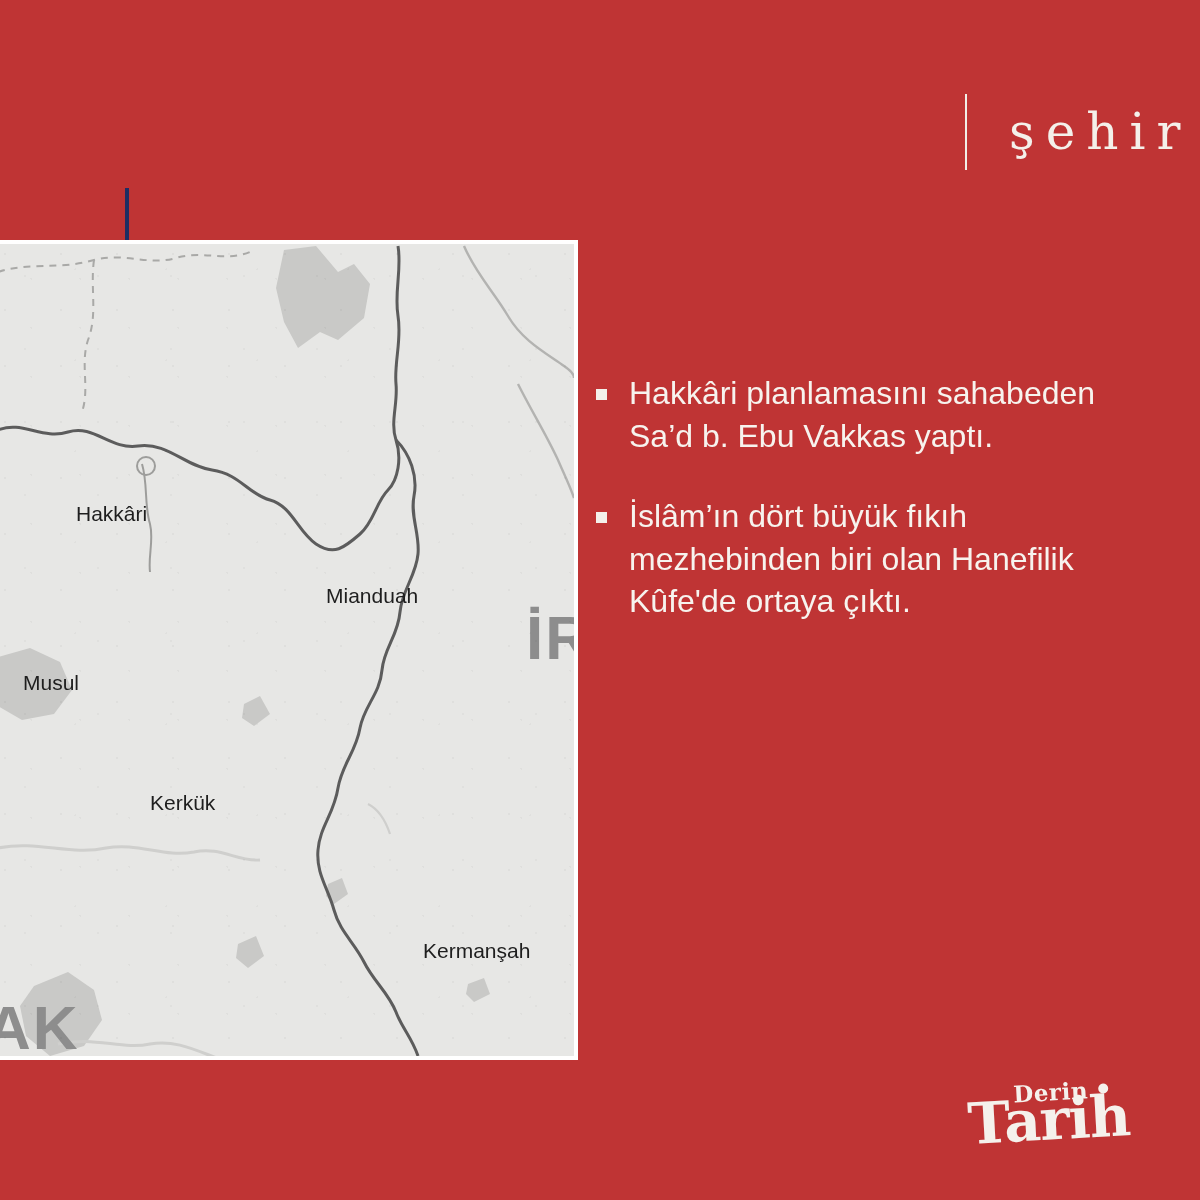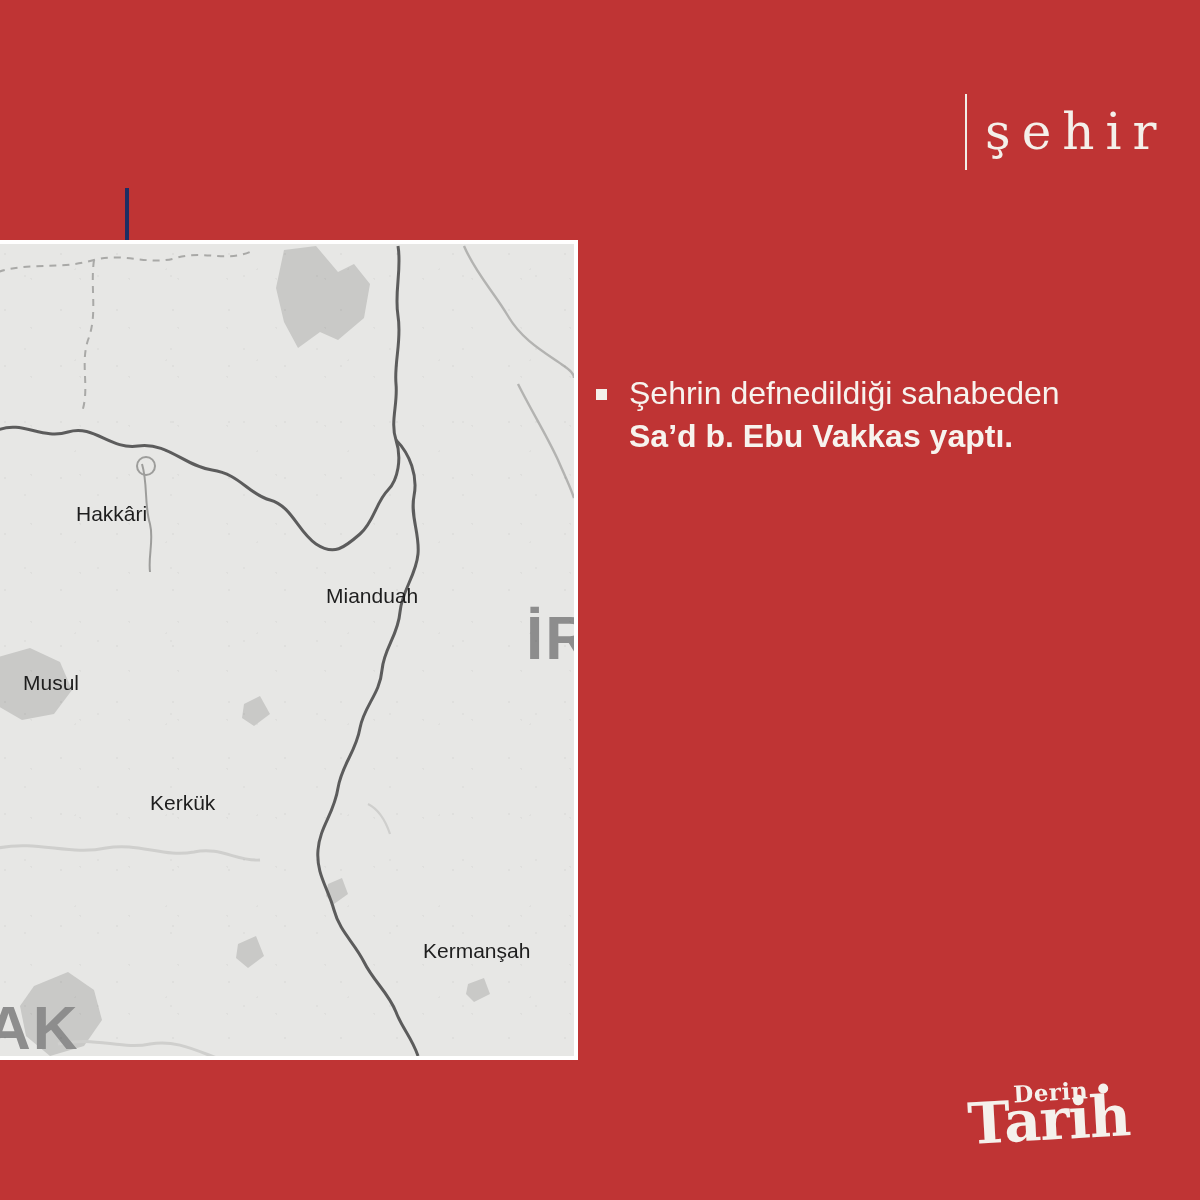--- a/index.html
+++ b/index.html
@@ -8,21 +8,21 @@
     background:#bf3434;
     font-family:"Liberation Sans", sans-serif;
     position:relative;
     overflow:hidden;
   }
 
   
   #header-brand {
     position:absolute;
     top:92px; left:965px;
-    display:flex; align-items:center; gap:18px;
+    display:flex; align-items:center; gap:42px;
     height:80px;
   }
   #header-divider {
     width:2px; height:76px;
     background:#f2eee8;
   }
   #header-title {
     color:#f4f0ea;
     font-family:"DejaVu Serif", serif;
     font-size:50px;
@@ -100,21 +100,21 @@
     background:#f4f0ea;
     margin-top:17px;
     margin-right:22px;
   }
   .bullet-text {
     color:#f7f3ee;
     font-size:32px;
     line-height:1.33;
     font-weight:400;
   }
-  .bullet-text b { font-weight:bold;margin-top:24px; }
+  .bullet-text b { font-weight:normal;margin-top:24px; }
 
   
   #footer-logo {
     position:absolute;
     left:960px; top:1078px;
     width:200px; height:88px;
     transform:rotate(-3.2deg);
     color:#f5f1ec;
   }
   #logo-derin {
@@ -210,24 +210,28 @@
     <div class="map-label" style="left:152px; top:547px;">Kerkük</div>
     <div class="map-label" style="left:425px; top:695px;">Kermanşah</div>
 
   </div>
 </div>
 
 <div id="content-column">
 
   <div class="bullet-row">
     <span class="bullet-marker"></span>
-    <div class="bullet-text"><span>Şehrin defnedildiği sahabeden </span><b>Sa’d b. Ebu Vakkas yaptı.</b><span></span></div>
+    <div class="bullet-text"><span>Hakkâri planlamasını sahabeden </span><b>Sa’d b. Ebu Vakkas yaptı.</b><span></span></div>
   </div>
 
 
+  <div class="bullet-row">
+    <span class="bullet-marker"></span>
+    <div class="bullet-text"><span>İslâm’ın dört büyük fıkıh mezhebinden biri olan </span><b>Hanefilik Kûfe'de ortaya çıktı.</b><span></span></div>
+  </div>
 
 </div>
 
 <div id="footer-logo">
   <div id="logo-tarih">Tarih</div>
   <div id="logo-derin">Derin</div>
   <div id="logo-derin-dot"></div>
 </div>
 
 </body></html>

